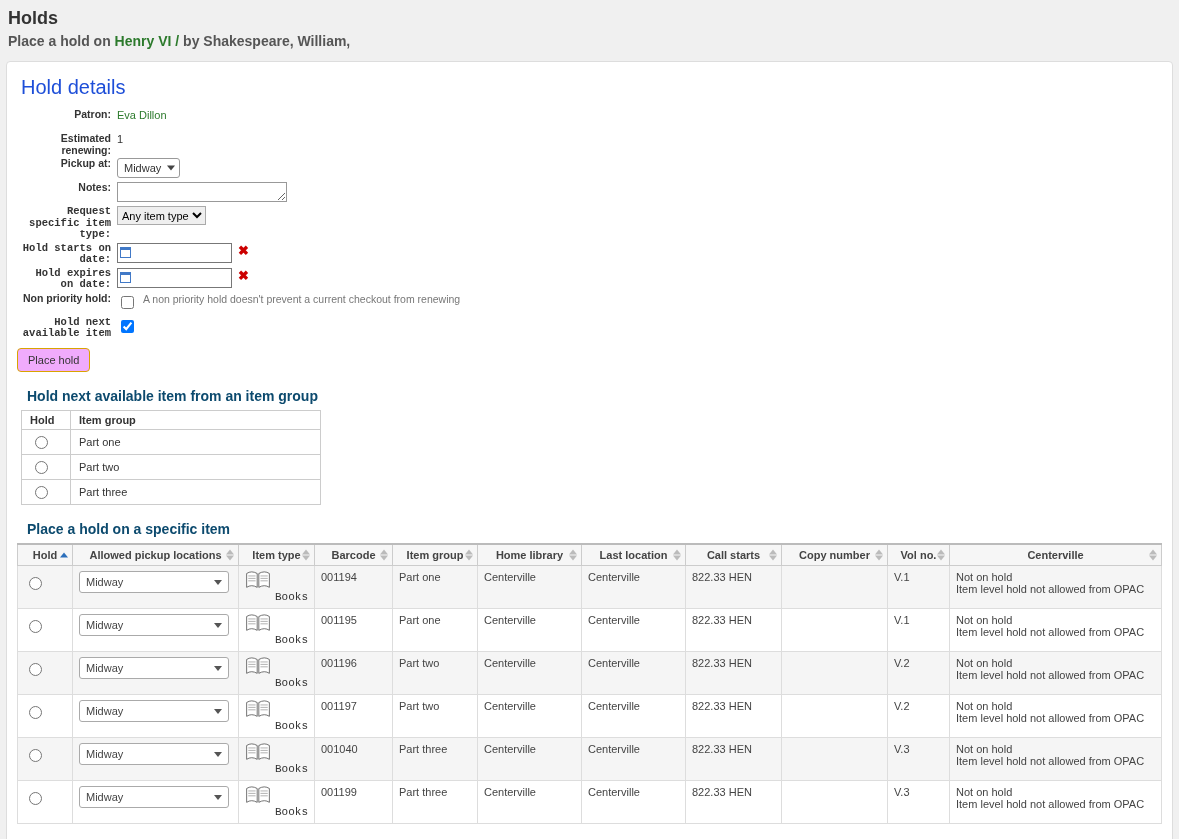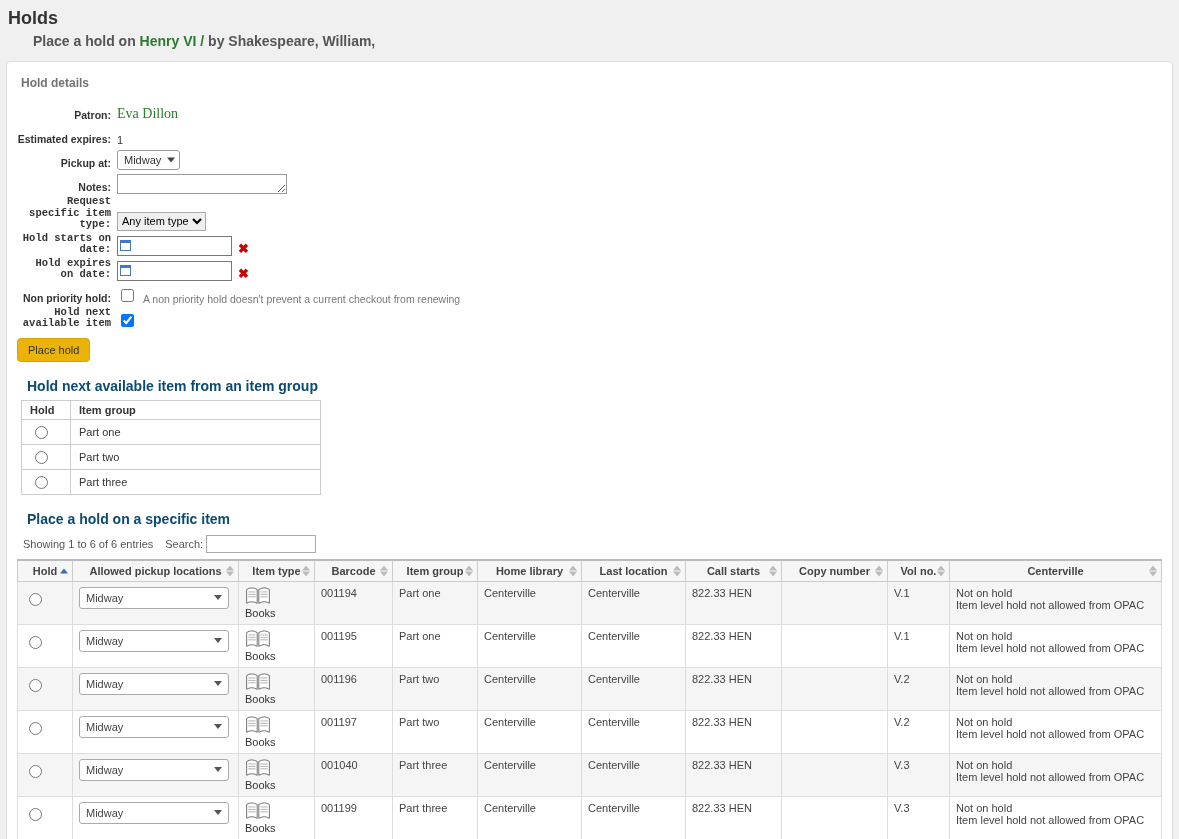--- a/index.html
+++ b/index.html
@@ -6,36 +6,36 @@
   body {
     margin: 0;
     font-family: Arial, Helvetica, sans-serif;
     font-size: 12px;
     background: #f0f0f0;
     color: #333;
   }
   .page { width: 1179px; }
   .header { padding: 8px 0 12px 8px; }
   .header h1 { margin: 0 0 4px 0; font-size: 18px; font-weight: bold; color: #333; }
-  .subtitle { font-size: 14px; color: #555; font-weight: bold; margin-left: 25px; }
+  .subtitle { font-size: 14px; color: #555; font-weight: bold; }
   .subtitle .title-link { color: #2c7a2c; }
   .main-panel {
     background: #fff;
     border: 1px solid #ddd;
     border-radius: 4px;
     margin: 0 6px 10px 6px;
     padding: 10px 10px 20px 10px;
   }
-  .section-title { font-size: 12px; font-weight: bold; color: #737373; margin: 4px 0 10px 4px; }
+  .section-title { font-size: 20px; font-weight: normal; color: #1d4ed8; margin: 4px 0 10px 4px; }
   .fieldset { margin: 0 0 8px 0; }
-  .row { display: flex; align-items: flex-end; margin: 2px 0; min-height: 22px; }
+  .row { display: flex; align-items: flex-start; margin: 2px 0; min-height: 22px; }
   .label { width: 100px; text-align: right; font-size: 10.5px; font-weight: bold; color: #333; padding-right: 6px; line-height: 1.1; }
   .label.two-line { line-height: 1.1; font-family: Liberation Mono, monospace; }
   .val { font-size: 11px; }
-  .patron-link { color: #2c7a2c; text-decoration: none; font-size: 14px; font-family: Liberation Serif, serif; }
+  .patron-link { color: #2c7a2c; text-decoration: none; font-size: 11px; }
   .notes-input { width: 170px; height: 20px; resize: both; border: 1px solid #999; font-size: 11px; }
   .select-pickup {
     display: inline-flex; align-items: center;
     border: 1px solid #999; border-radius: 3px;
     background: #fff; font-size: 11px; padding: 2px 18px 2px 6px;
     position: relative; height: 20px;
   }
   .select-pickup .tri {
     position: absolute; right: 4px; top: 50%; transform: translateY(-50%);
     width: 0; height: 0; border-left: 4px solid transparent; border-right: 4px solid transparent; border-top: 5px solid #444;
@@ -50,21 +50,21 @@
     display:inline-block; width:11px; height:11px;
     border:1px solid #4179c7; border-top:3px solid #4179c7;
     background:#fff;
   }
   .clear-icon {
     display:inline-block; margin-left:6px; color:#c00; font-weight:bold; font-size:13px;
     cursor:pointer;
   }
   .hint { font-size: 10.5px; color: #777; margin-left: 6px; }
   .btn-yellow {
-    background: #eab308;
+    background: #f0abfc;
     border: 1px solid #d9a400;
     border-radius: 4px;
     padding: 5px 10px;
     font-size: 11px;
     color: #333;
     cursor: pointer;
   }
   .subsection-title { font-size: 14px; font-weight: bold; color: #0c4a6e; margin: 16px 0 6px 10px; }
   table.group-tbl { border-collapse: collapse; margin: 0 0 0 4px; min-width: 300px; }
   table.group-tbl th, table.group-tbl td {
@@ -97,21 +97,21 @@
   table.items-tbl tbody tr:nth-child(odd) td { background:#f5f5f5; }
   .hold-radio-cell { text-align:left; padding-top:8px !important; vertical-align: top;}
   .loc-select {
     display:flex; align-items:center; justify-content:space-between;
     border:1px solid #aaa; border-radius:3px; background:#fff;
     height:22px; padding:0 6px; font-size:11px; width: 150px;
   }
   .loc-select .tri2 {
     width:0;height:0;border-left:4px solid transparent;border-right:4px solid transparent;border-top:5px solid #555;
   }
-  .book-cell { text-align:left; }
+  .book-cell { text-align:right;font-family:Liberation Mono, monospace; }
   .book-icon {
     display:block; width:26px; height:18px; position:relative; margin-bottom:2px;
   }
   .book-icon svg { width:26px; height:18px; }
   .book-label { font-size:11px; color:#333; }
   .info-line1 { display:block; }
   .info-line2 { display:block; }
 
   .col-hold { width: 55px; }
   .col-loc  { width: 166px; }
@@ -140,21 +140,21 @@
 
   <div class="main-panel">
     <div class="section-title">Hold details</div>
 
     <div class="fieldset">
       <div class="row">
         <div class="label">Patron:</div>
         <a href="#" class="patron-link">Eva Dillon</a>
       </div>
       <div class="row">
-        <div class="label">Estimated expires:</div>
+        <div class="label">Estimated renewing:</div>
         <span class="val">1</span>
       </div>
       <div class="row">
         <div class="label">Pickup at:</div>
         <div class="select-pickup">
           <span>Midway</span>
           <span class="tri"></span>
         </div>
       </div>
       <div class="row">
@@ -213,27 +213,20 @@
           </tr>
           <tr>
             <td class="group-hold-cell"><input type="radio" name="grp" style=""></td>
             <td>Part three</td>
           </tr>
         </tbody>
     </table>
 
     <div class="subsection-title">Place a hold on a specific item</div>
 
-    <div class="tbl-controls">
-      <span>Showing 1 to 6 of 6 entries</span>
-      <span>
-        <span>Search:</span>
-        <input class="search-box" value="" style="">
-      </span>
-    </div>
 
     <table class="items-tbl">
       <colgroup>
         <col class="col-hold">
           <col class="col-loc">
           <col class="col-type">
           <col class="col-bar">
         <col class="col-grp">
           <col class="col-home">
           <col class="col-last">

